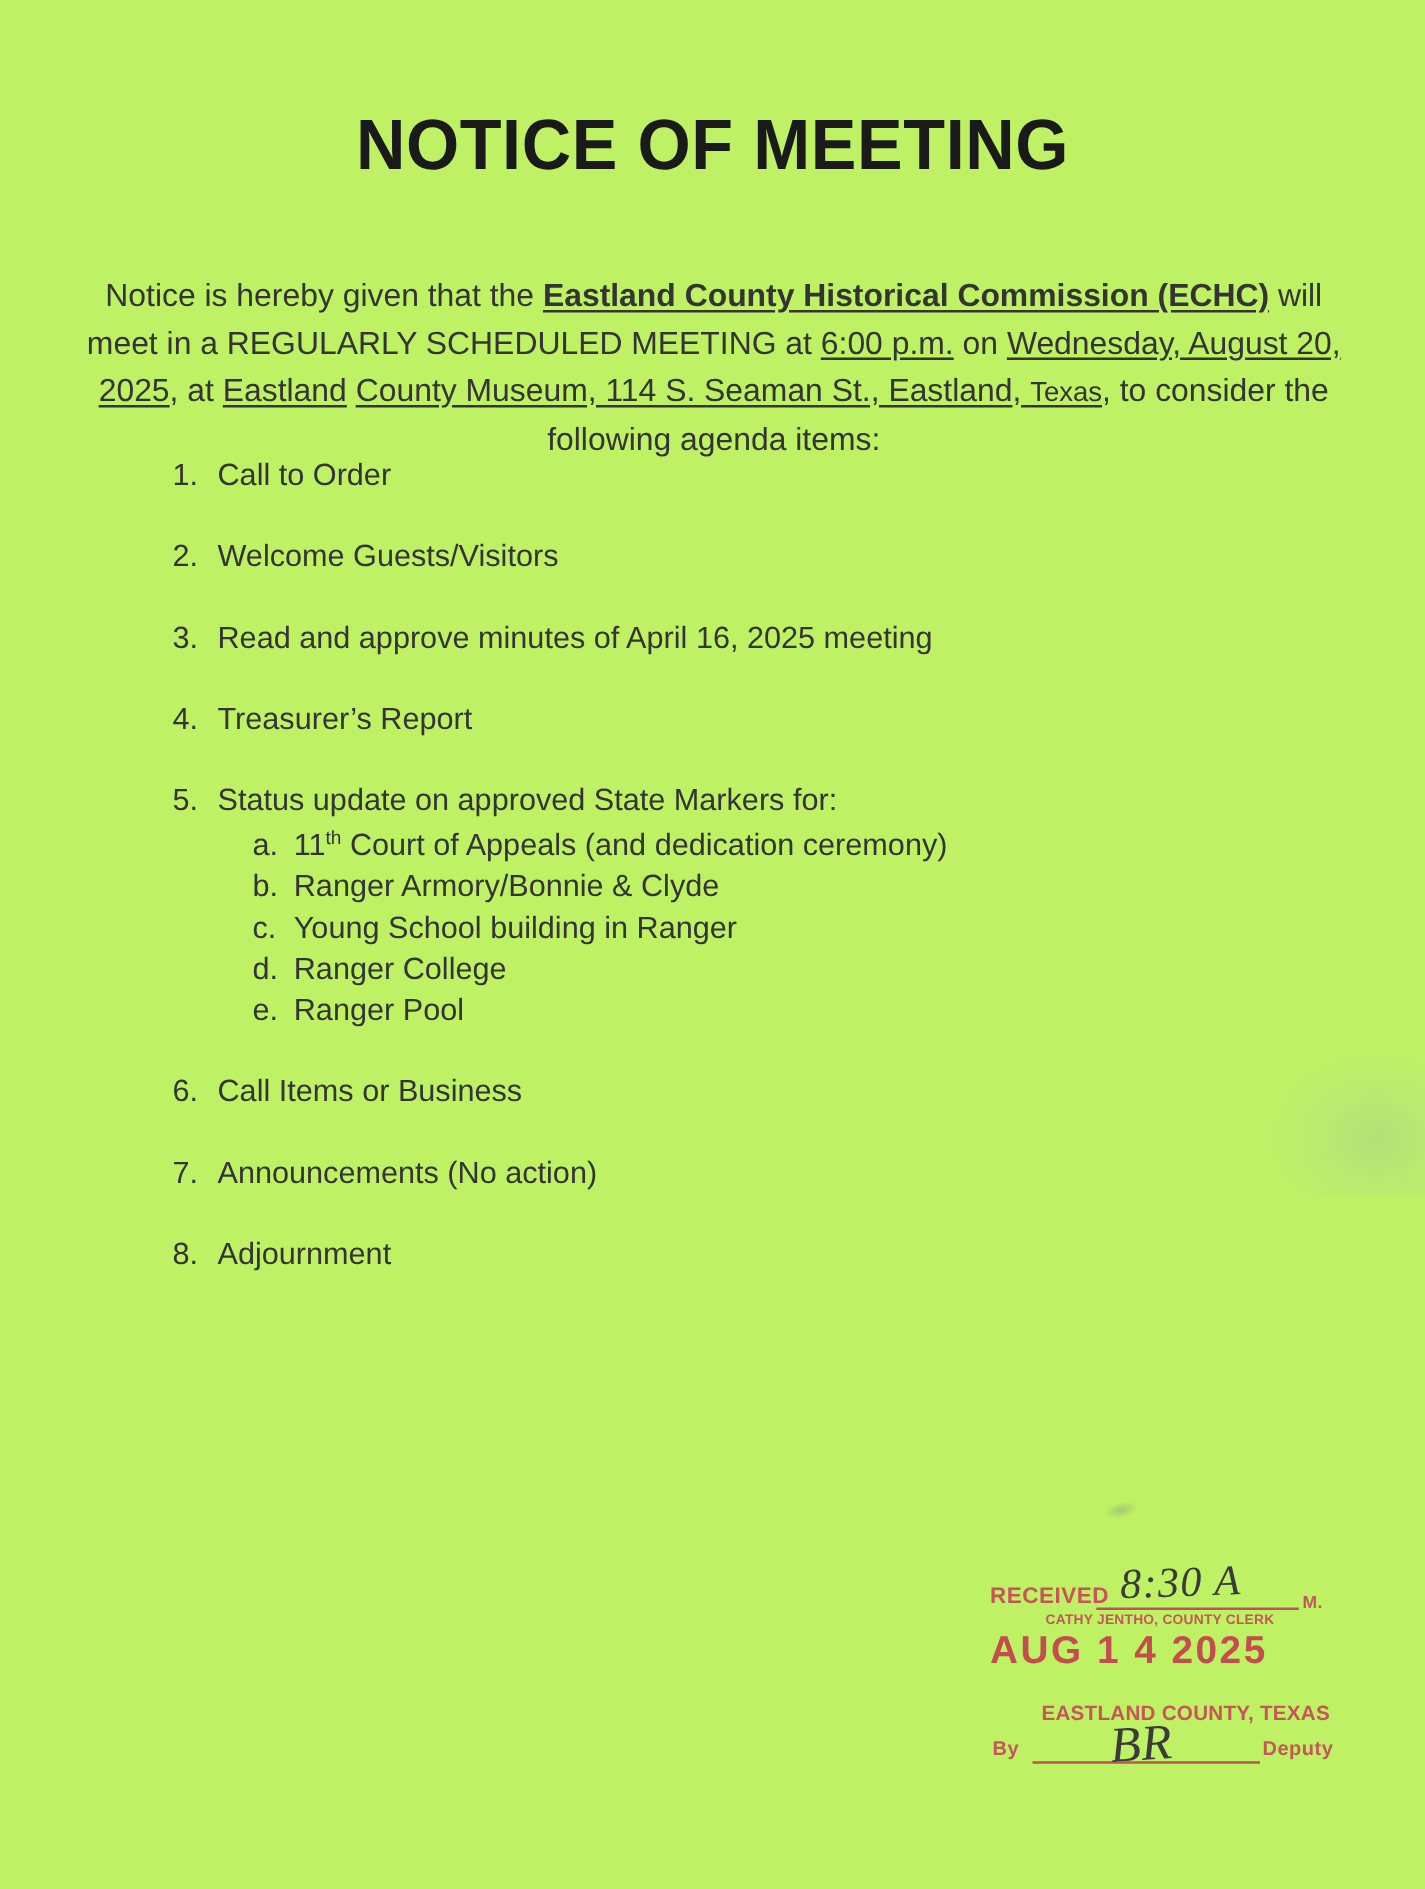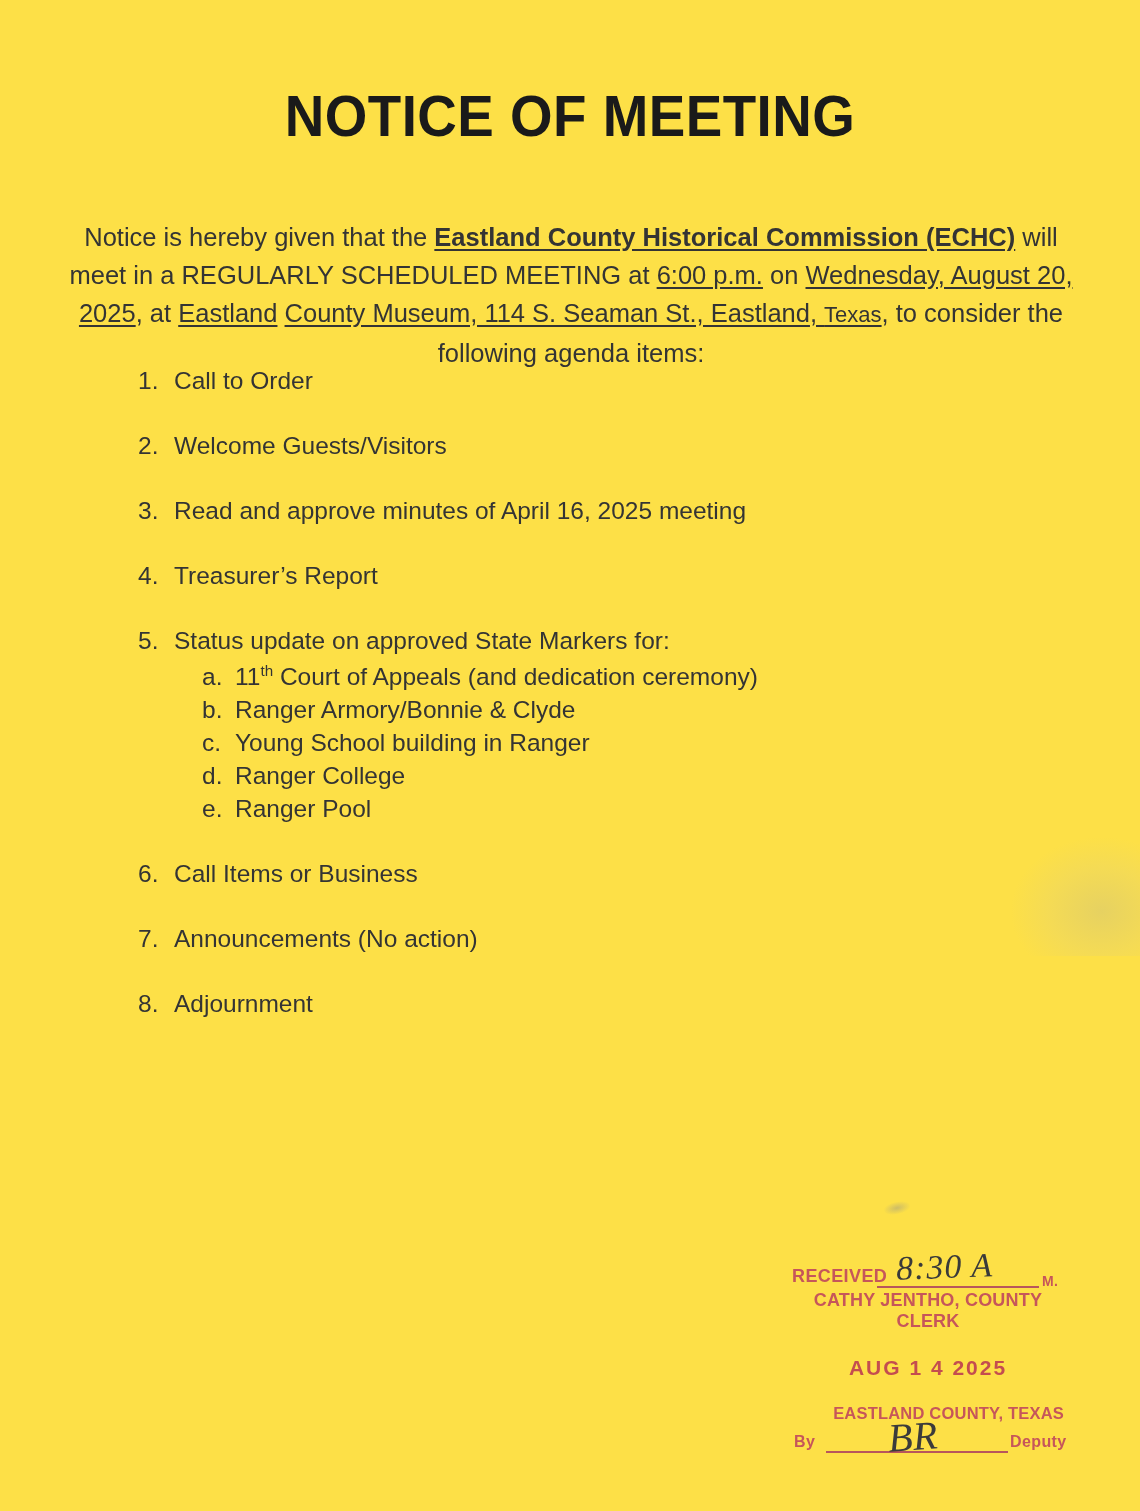--- a/index.html
+++ b/index.html
@@ -5,21 +5,21 @@
 <style>
   html, body {
     margin: 0;
     padding: 0;
     background: #ffffff;
   }
   .page {
     position: relative;
     width: 1140px;
     height: 1511px;
-    background: #fde047;
+    background: #bef264;
     overflow: hidden;
     font-family: "Liberation Sans", "DejaVu Sans", sans-serif;
     color: #2c2c2c;
     -webkit-font-smoothing: antialiased;
   }
 
   
   .smudge-a {
     position: absolute;
     left: 1012px;
@@ -155,30 +155,29 @@
     letter-spacing: 1px;
     transform: rotate(-2deg);
   }
   .stamp-m {
     position: absolute;
     left: 250px;
     top: 25px;
     font-size: 14px;
   }
   .stamp-clerk {
-    font-size: 18px;
+    font-size: 11px;
     text-align: center;
     margin-top: 2px;
     letter-spacing: 0.2px;
   }
   .stamp-date {
-    text-align: center;
-    font-size: 21px;
+    text-align: left;
+    font-size: 31px;
     letter-spacing: 2px;
-    margin-top: 24px;
     color: #c44d4f;
     font-family: "Liberation Sans Narrow", "Liberation Sans", sans-serif;
   }
   .stamp-county {
     text-align: right;
     font-size: 16.5px;
     margin-top: 24px;
     letter-spacing: 0.2px;
   }
   .stamp-row-by {

